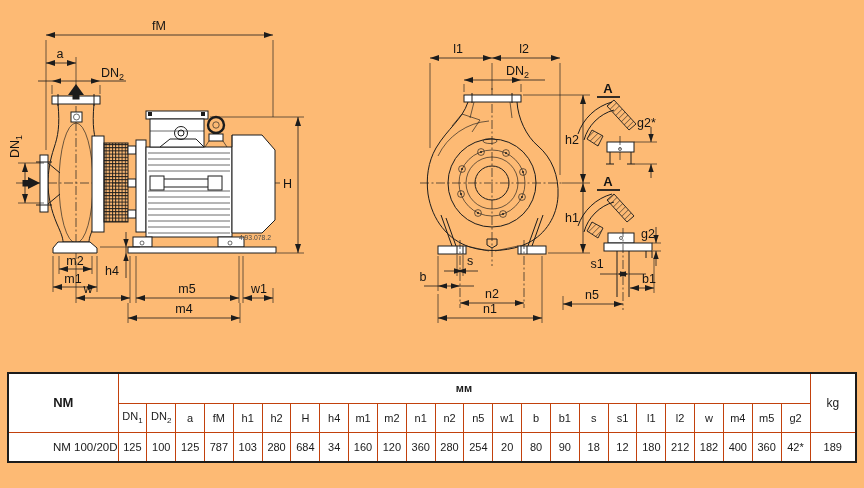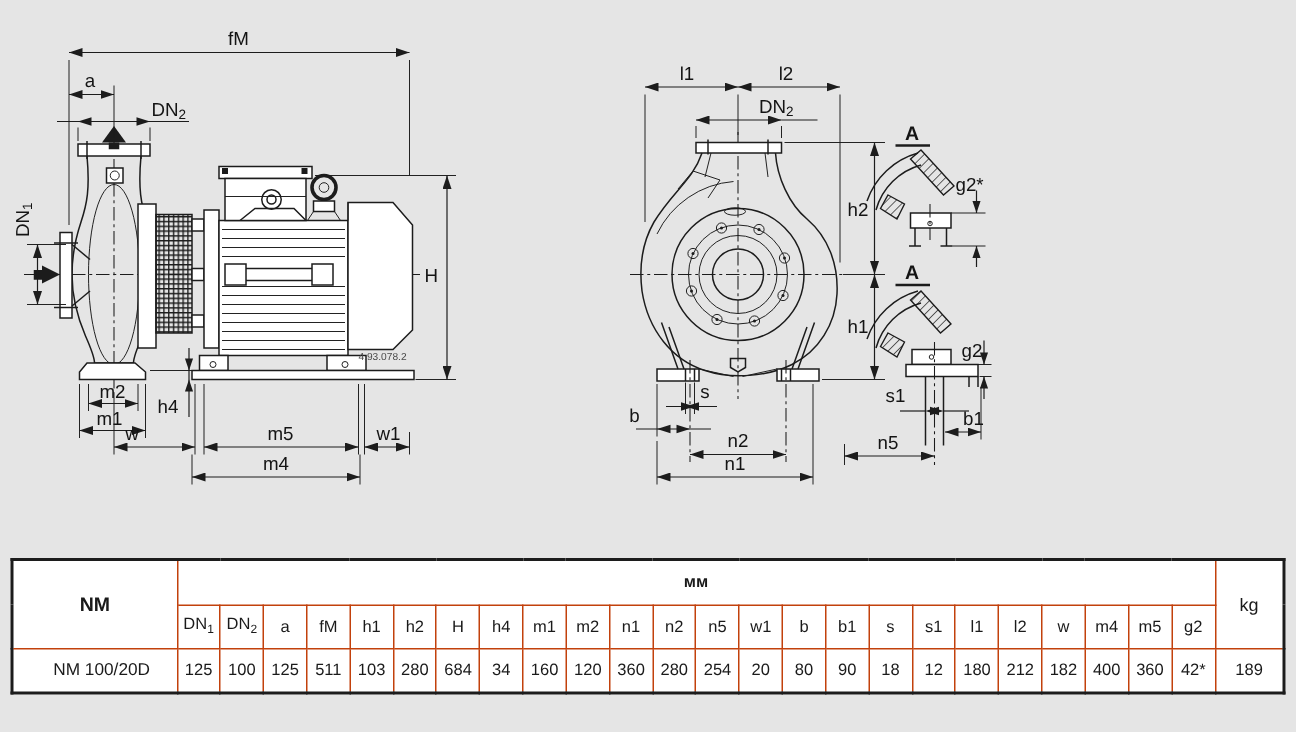--- a/index.html
+++ b/index.html
@@ -1,16 +1,16 @@
 <!DOCTYPE html>
 <html><head>
 <meta charset="utf-8">
 <style>
   html,body{margin:0;padding:0;background:#fff;}
-  #page{position:relative;width:864px;height:488px;background:#e5e5e5;overflow:hidden;
+  #page{position:relative;width:864px;height:488px;background:#fdba74;overflow:hidden;
         font-family:"Liberation Sans", sans-serif;color:#1a1a1a;}
   #drawing{position:absolute;left:0;top:0;}
   svg text{font-family:"Liberation Sans", sans-serif;fill:#141414;}
   .lbl{font-size:12.5px;}
   .lblb{font-size:13px;font-weight:bold;}
   .sub{font-size:9px;}
   .ref{font-size:6.8px;fill:#4a4a4a;}
   .ln{stroke:#1c1c1c;stroke-width:1;fill:none;}
   .lt{stroke:#1c1c1c;stroke-width:0.65;fill:none;}
   .dim{stroke:#1c1c1c;stroke-width:0.8;fill:none;}
@@ -23,21 +23,21 @@
               table-layout:fixed;background:#fff;}
   #dims-table th,#dims-table td{border:1px solid #c2410c;text-align:center;vertical-align:middle;
               font-size:11px;font-weight:normal;padding:0;overflow:hidden;white-space:nowrap;}
   #dims-table{border:2px solid #1c1c1c;}
   #dims-table .r1{height:30px;}
   #dims-table .r2{height:29px;padding-left:16px;}
   #dims-table .r3{height:30px;}
   #dims-table th.nm{font-size:13px;font-weight:bold;}
   #dims-table th.mm{font-weight:bold;font-size:11px;}
   #dims-table th.kg{font-size:12px;}
-  #dims-table td.model{text-align:center;padding-left:9px;font-size:11.5px;}
+  #dims-table td.model{text-align:right;padding-left:9px;font-size:11.5px;}
   #dims-table sub{font-size:8px;}
 </style>
 </head>
 <body>
 
 <div id="page">
 
 <svg id="drawing" width="864" height="368" viewBox="0 0 864 368">
   <defs>
     <marker id="ai" markerUnits="userSpaceOnUse" markerWidth="9" markerHeight="6" viewBox="0 0 9 6" refX="9" refY="3" orient="auto-start-reverse">
@@ -416,21 +416,21 @@
     <th><span>w</span></th>
     <th><span>m4</span></th>
     <th><span>m5</span></th>
     <th><span>g2</span></th>
   </tr>
   <tr class="r3">
     <td class="model">NM 100/20D</td>
     <td>125</td>
     <td>100</td>
     <td>125</td>
-    <td>511</td>
+    <td>787</td>
     <td>103</td>
     <td>280</td>
     <td>684</td>
     <td>34</td>
     <td>160</td>
     <td>120</td>
     <td>360</td>
     <td>280</td>
     <td>254</td>
     <td>20</td>

